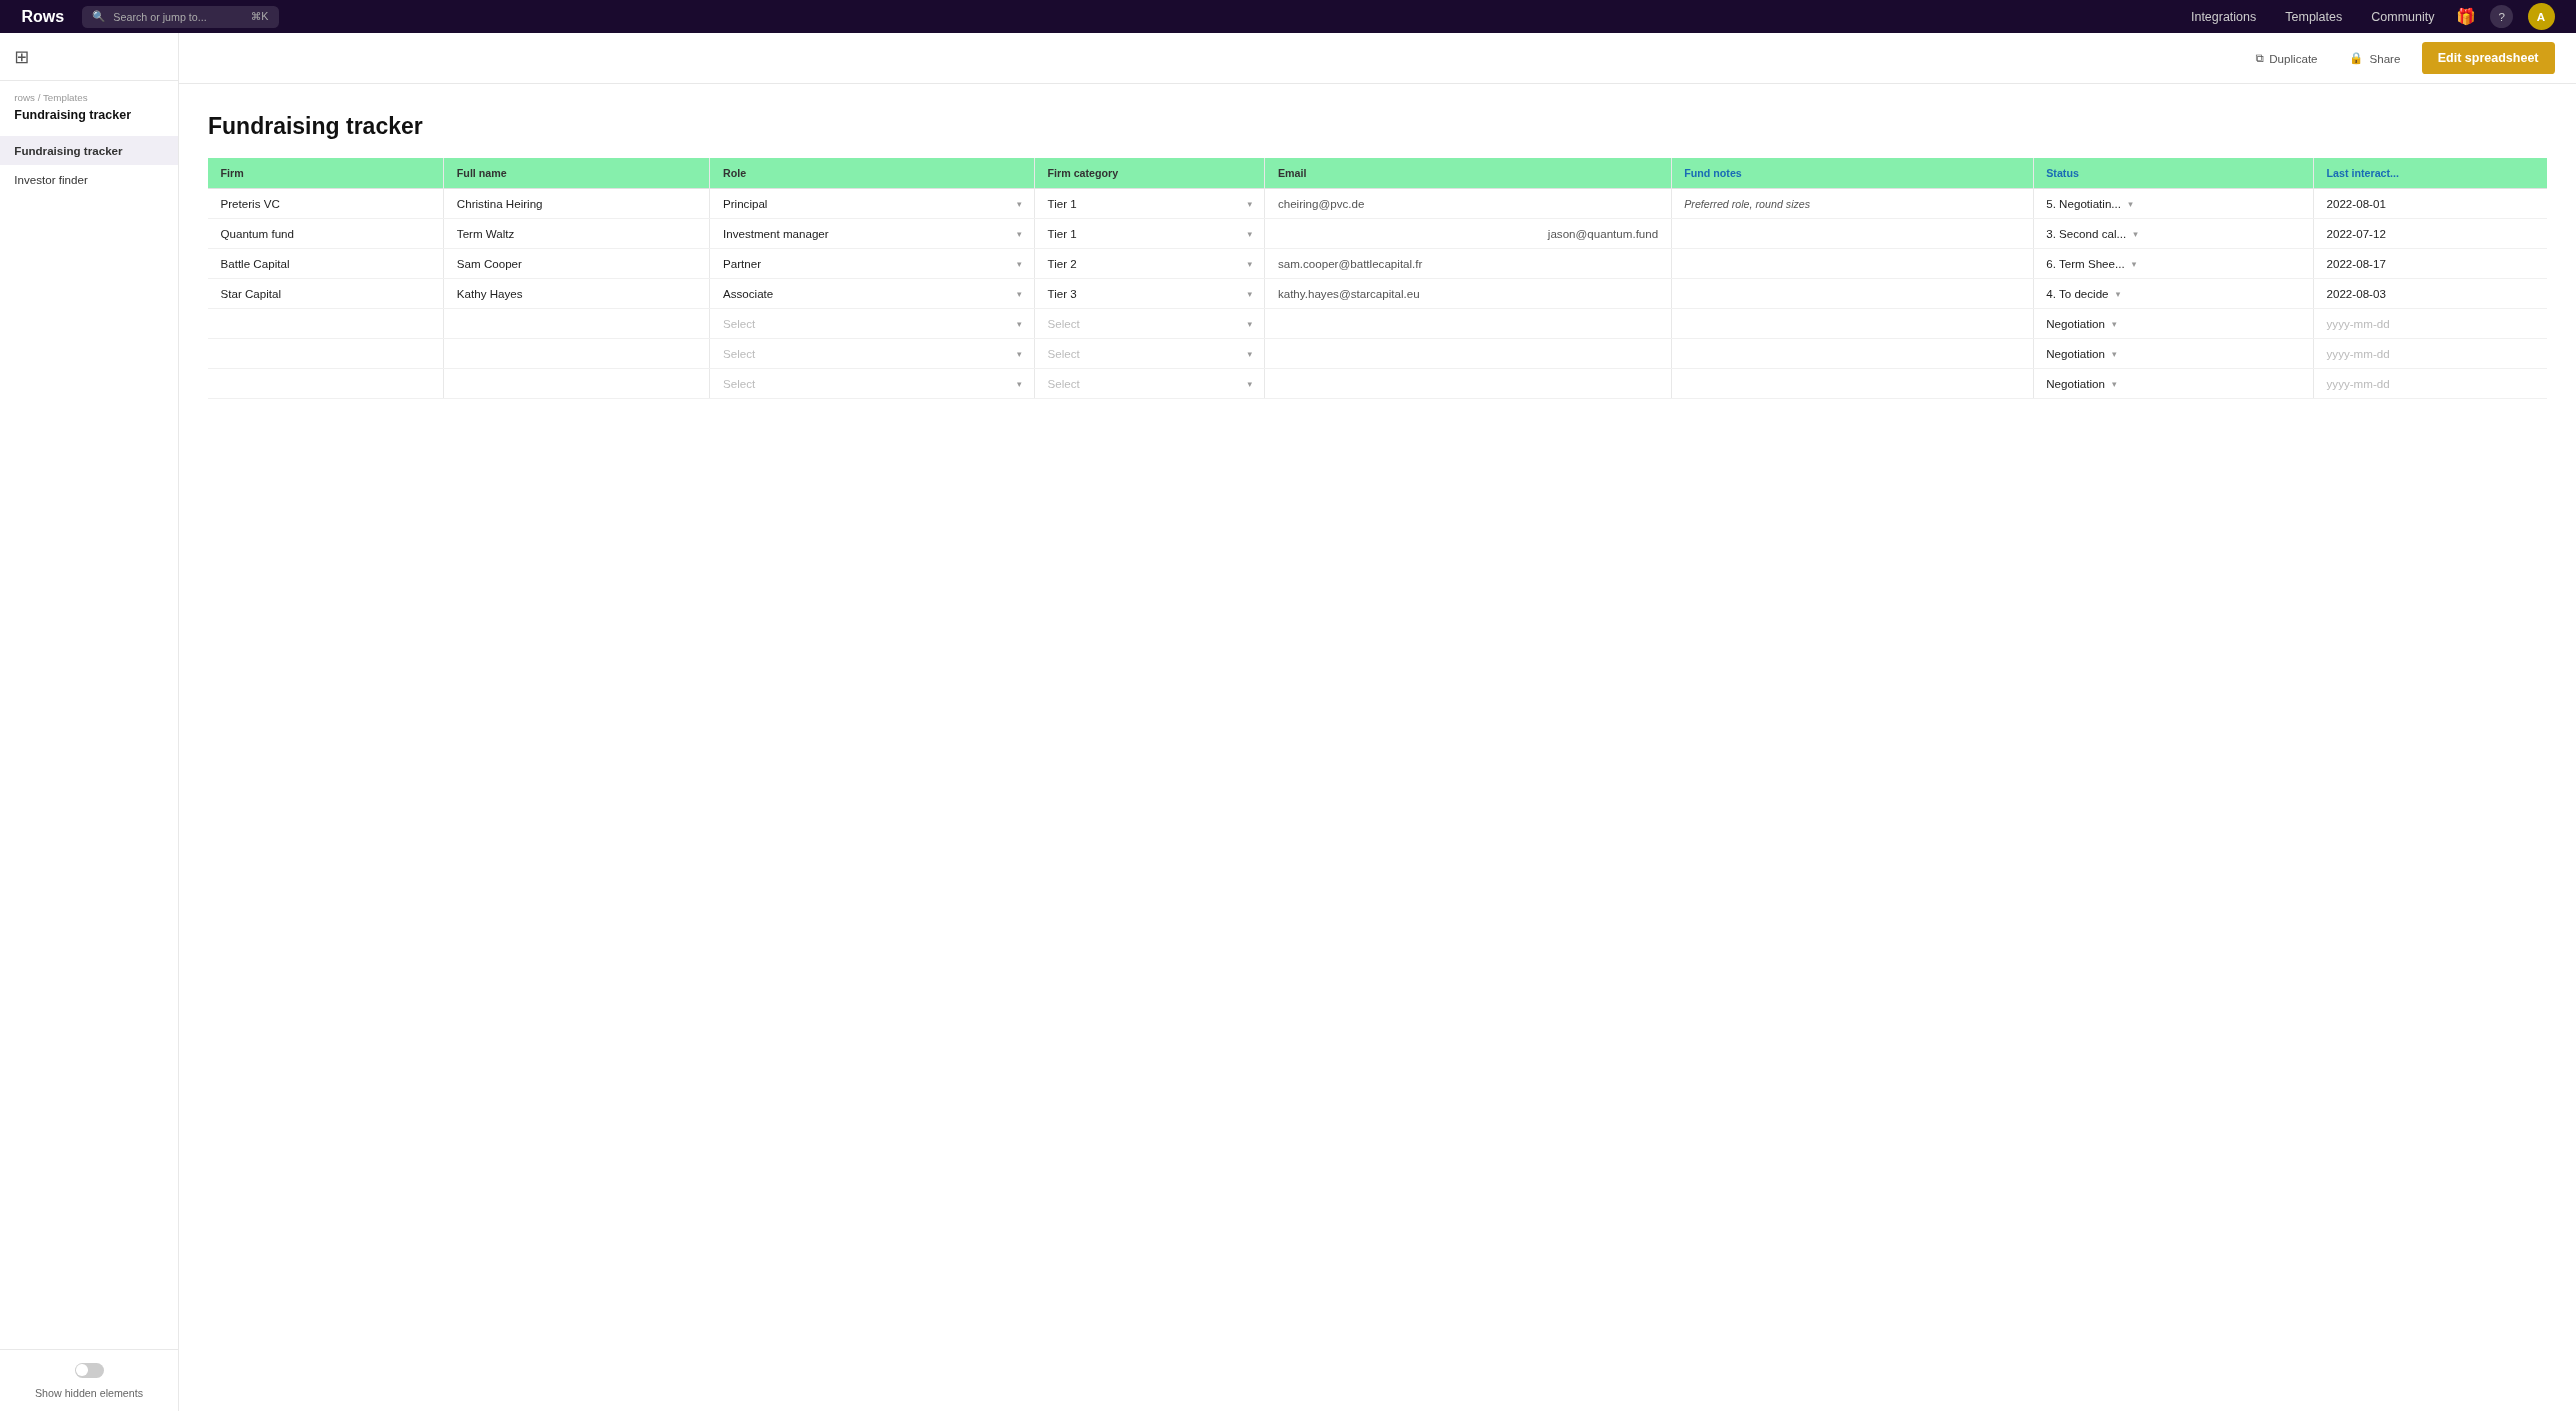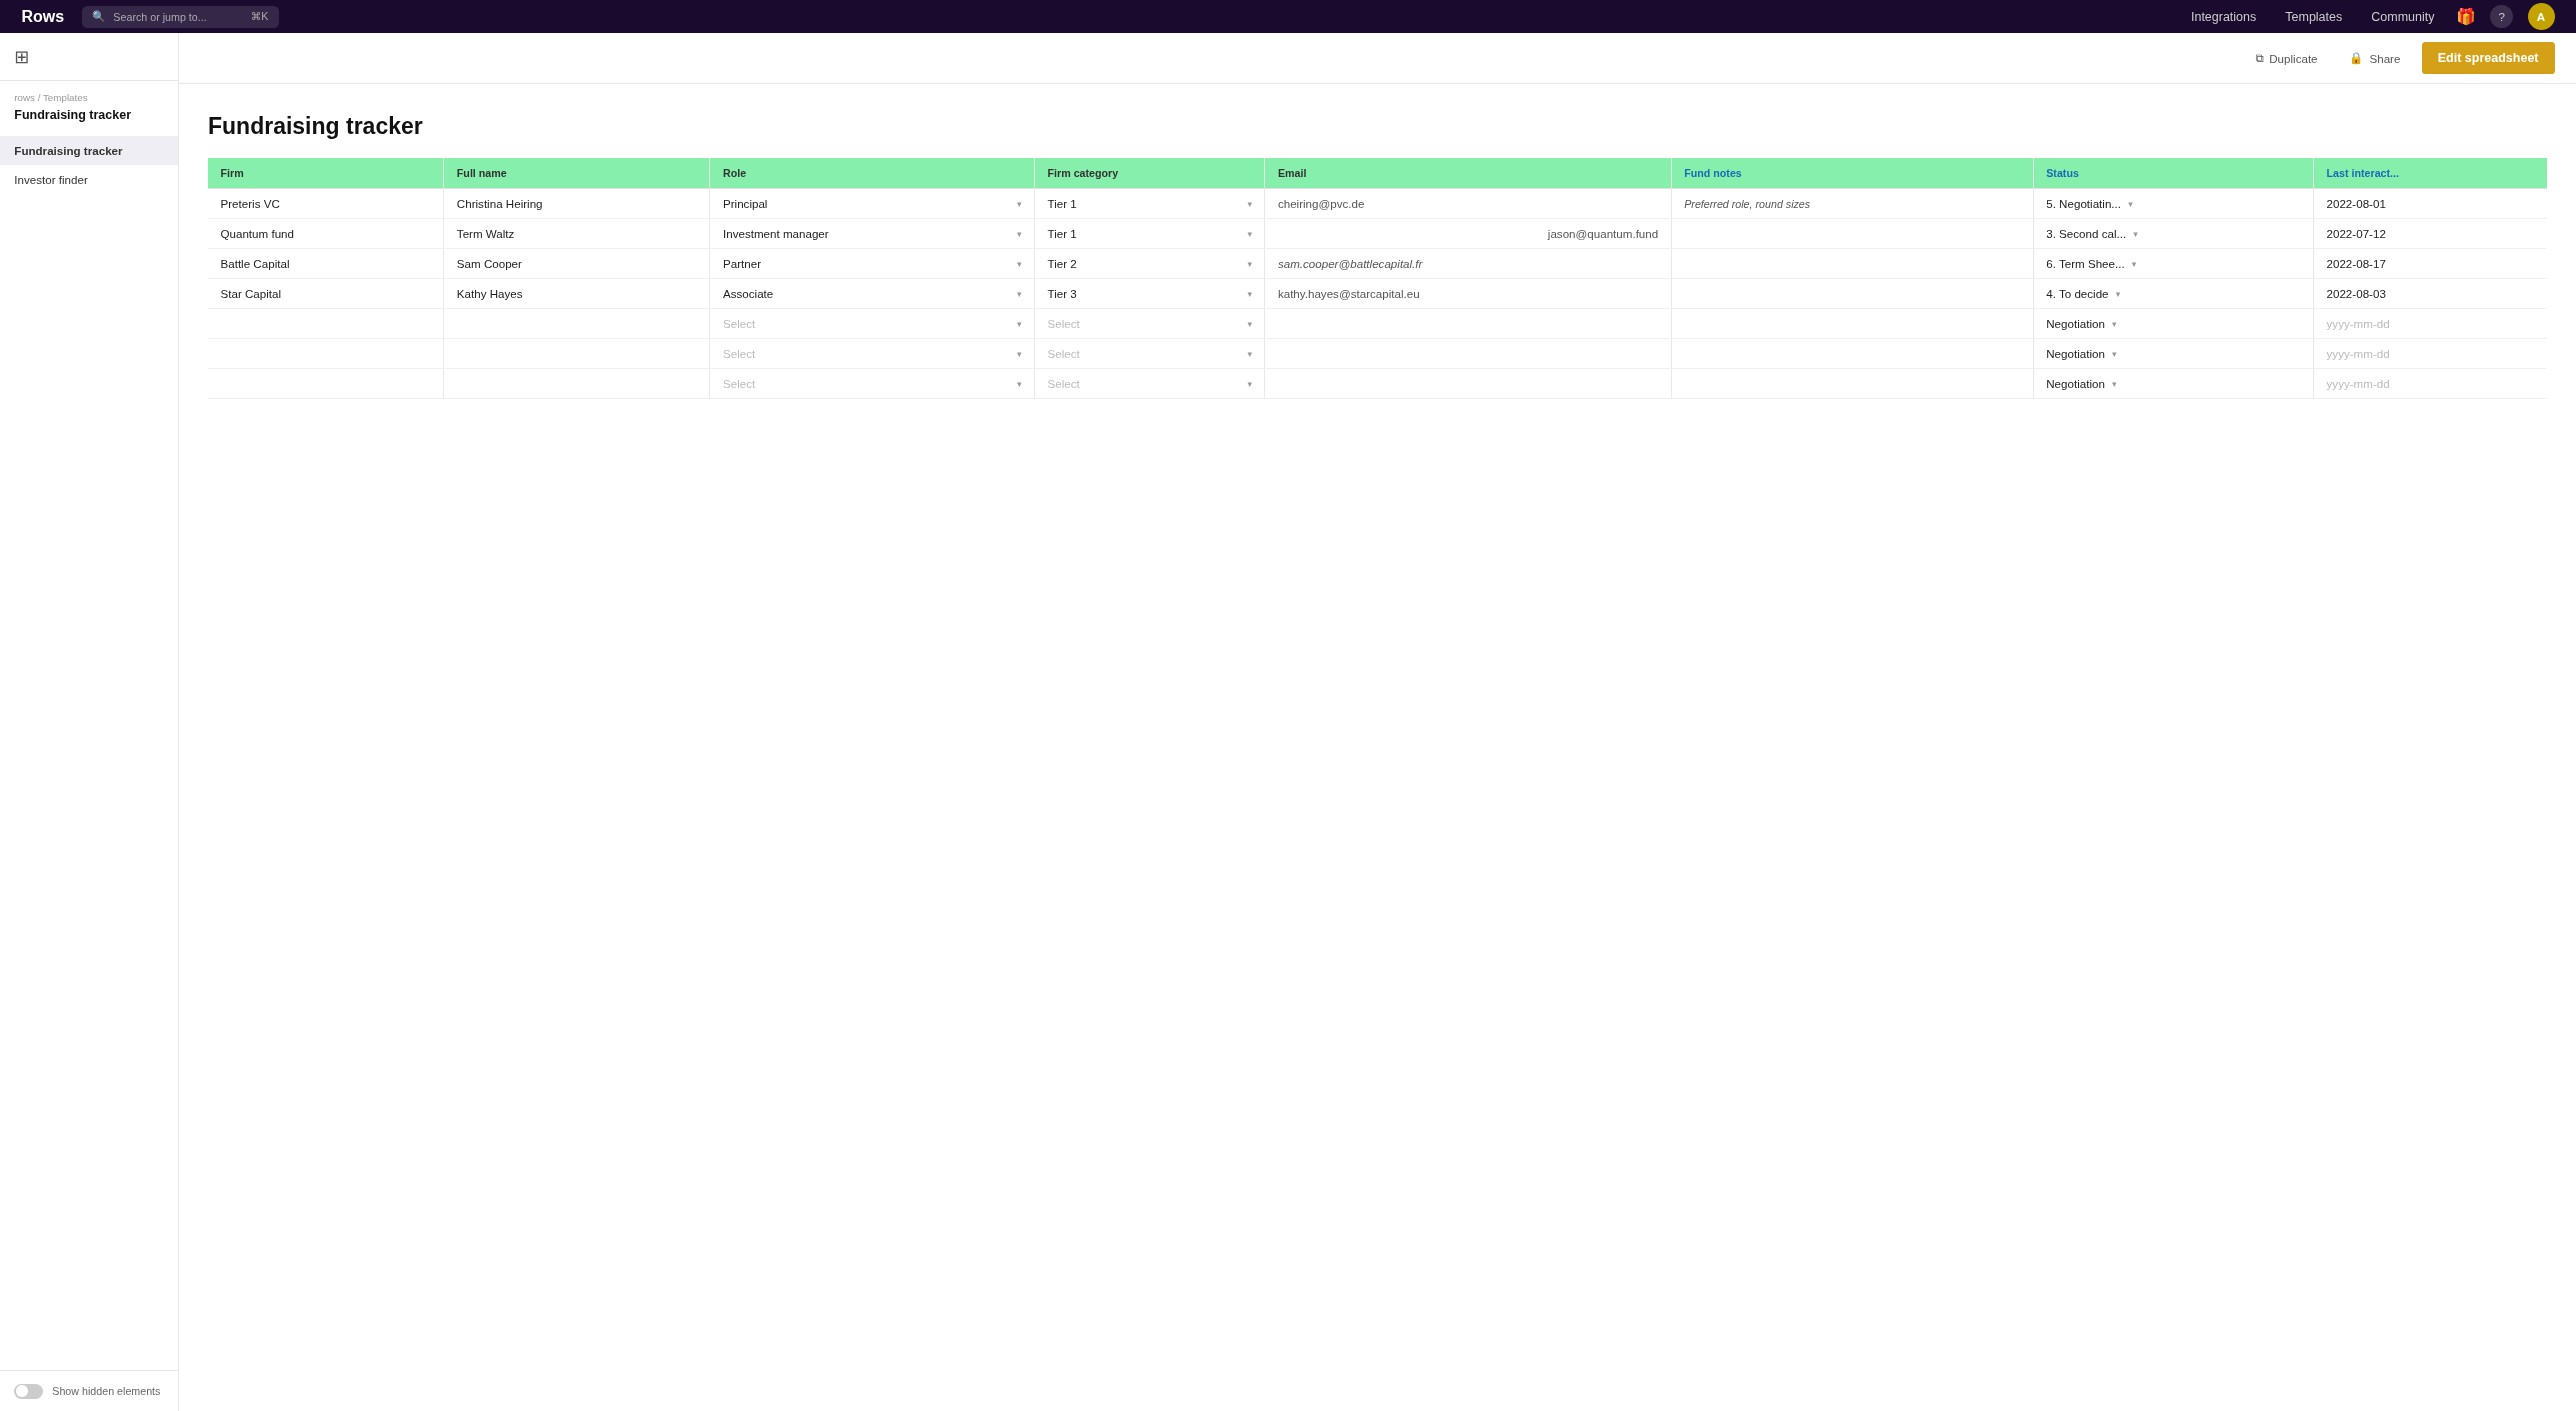--- a/index.html
+++ b/index.html
@@ -90,20 +90,21 @@
       font-weight: 600;
     }
     .sidebar-footer {
       padding: 12.5px 14.3px;
       border-top: 0.9px solid #e8e8e8;
       display: flex;
       align-items: center;
       gap: 9px;
       font-size: 10.7px;
       color: #666;
+      flex-direction: column;
     }
     .toggle {
       width: 29px; height: 15px;
       background: #ccc;
       border-radius: 8px;
       position: relative;
       cursor: pointer;
     }
     .toggle::after {
       content: '';
@@ -301,21 +302,21 @@
               </tr>
               <tr>
                 <td>Battle Capital</td>
                 <td>Sam Cooper</td>
                 <td>
                   <div class="select-cell filled">Partner <span class="select-arrow">▾</span></div>
                 </td>
                 <td>
                   <div class="select-cell filled">Tier 2 <span class="select-arrow">▾</span></div>
                 </td>
-                <td style="color: rgb(85, 85, 85); font-style: italic;">sam.cooper@battlecapital.fr</td>
+                <td style="color: rgb(85, 85, 85);">sam.cooper@battlecapital.fr</td>
                 <td class="fund-notes-cell"></td>
                 <td>
                   <div class="neg-status">6. Term Shee... <span class="select-arrow" style="margin-left:3.6px;">▾</span></div>
                 </td>
                 <td class="date-cell filled">2022-08-17</td>
               </tr>
               <tr>
                 <td>Star Capital</td>
                 <td>Kathy Hayes</td>
                 <td>

